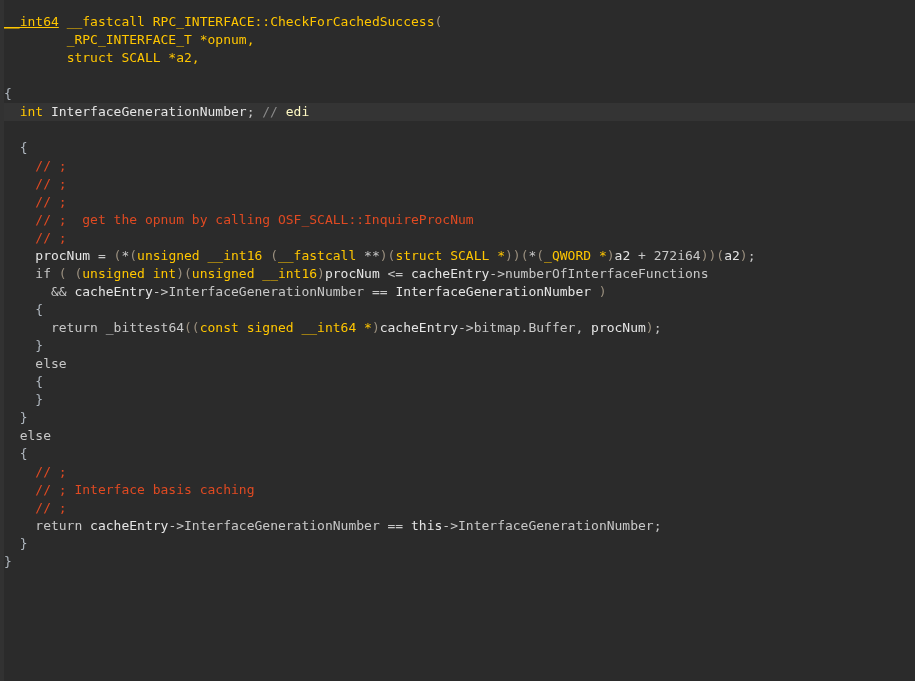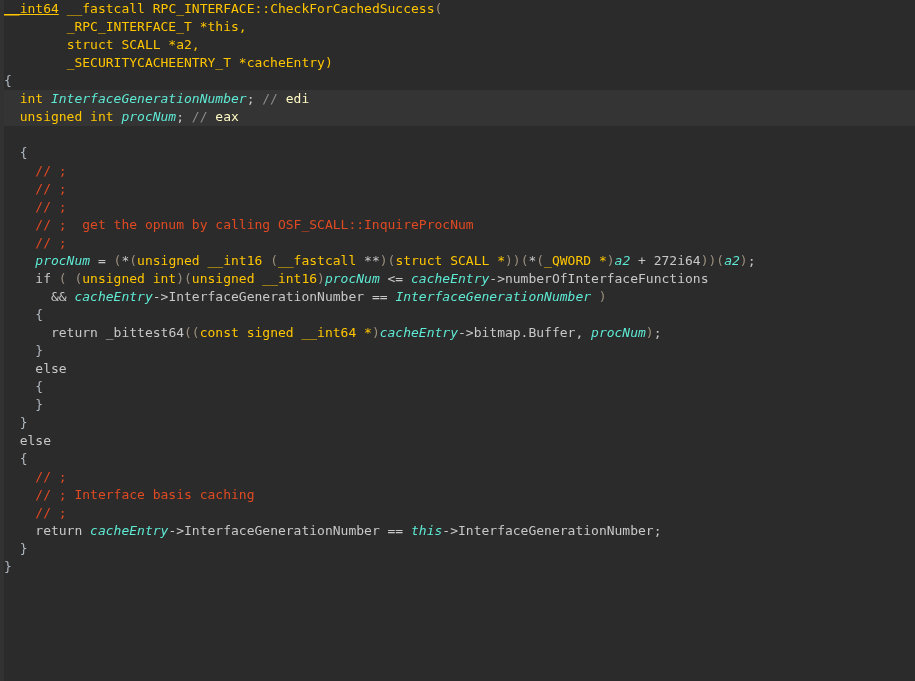--- a/index.html
+++ b/index.html
@@ -25,60 +25,59 @@
     left: 0; top: 0;
     width: 4px;
     height: 681px;
     background: #323232;
     z-index: 3;
   }
   #code {
     position: absolute;
     left: 0; top: 0;
     width: 915px;
-    padding-top: 0;
+    padding-top: 13px;
     z-index: 2;
   }
   .line {
     position: relative;
     height: 18px;
     line-height: 18px;
     white-space: pre;
     padding-left: 4px;
     color: #c8c8c8;
   }
   .line.hl {
     background: #343434;
   }
   
   .kw     { color: #ffc600; }  
   .fn     { color: #ffc600; }  
-  .var    { color: #5eead4; font-style: italic; }  
+  .var    { color: #e5e5e5; }  
   .cmt    { color: #e04a22; }  
   .slcmt  { color: #8b8b8b; }  
   .reg    { color: #fef9c3; }  
   .punct  { color: #9a8f7e; }  
   .txt    { color: #c8c8c8; }  
   .num    { color: #c8c8c8; }  
   .brace  { color: #b0b8c0; }  
   .ul     { text-decoration: underline; }
 </style>
 </head>
 <body>
 
 <div id="app">
   <div id="gutter"></div>
   <div id="code">
       <div class="line"><span class="kw ul">__int64</span><span class="txt"> </span><span class="kw">__fastcall</span><span class="txt"> </span><span class="fn">RPC_INTERFACE::CheckForCachedSuccess</span><span class="punct">(</span></div>
-      <div class="line"><span class="txt">        </span><span class="kw">_RPC_INTERFACE_T *this,</span></div>
+      <div class="line"><span class="txt">        </span><span class="kw">_RPC_INTERFACE_T *opnum,</span></div>
       <div class="line"><span class="txt">        </span><span class="kw">struct SCALL *a2,</span></div>
-      <div class="line"><span class="txt">        </span><span class="kw">_SECURITYCACHEENTRY_T *cacheEntry)</span></div>
+      <div class="line"><span class="txt">        </span></div>
       <div class="line"><span class="brace">{</span></div>
       <div class="line hl"><span class="txt">  </span><span class="kw">int</span><span class="txt"> </span><span class="var">InterfaceGenerationNumber</span><span class="txt">; </span><span class="slcmt">//</span><span class="txt"> </span><span class="reg">edi</span></div>
-      <div class="line hl"><span class="txt">  </span><span class="kw">unsigned int</span><span class="txt"> </span><span class="var">procNum</span><span class="txt">; </span><span class="slcmt">//</span><span class="txt"> </span><span class="reg">eax</span></div>
       <div class="line">&nbsp;</div>
       <div class="line"><span class="txt">  </span><span class="brace">{</span></div>
       <div class="line"><span class="txt">    </span><span class="cmt">// ;</span></div>
       <div class="line"><span class="txt">    </span><span class="cmt">// ;</span></div>
       <div class="line"><span class="txt">    </span><span class="cmt">// ;</span></div>
       <div class="line"><span class="txt">    </span><span class="cmt">// ;  get the opnum by calling OSF_SCALL::InquireProcNum</span></div>
       <div class="line"><span class="txt">    </span><span class="cmt">// ;</span></div>
       <div class="line"><span class="txt">    </span><span class="var">procNum</span><span class="txt"> = </span><span class="punct">(</span><span class="txt">*</span><span class="punct">(</span><span class="kw">unsigned __int16 </span><span class="punct">(</span><span class="kw">__fastcall</span><span class="txt"> **</span><span class="punct">)</span><span class="punct">(</span><span class="kw">struct SCALL *</span><span class="punct">))</span><span class="punct">(</span><span class="txt">*</span><span class="punct">(</span><span class="kw">_QWORD *</span><span class="punct">)</span><span class="var">a2</span><span class="txt"> + </span><span class="num">272i64</span><span class="punct">))</span><span class="punct">(</span><span class="var">a2</span><span class="punct">)</span><span class="txt">;</span></div>
       <div class="line"><span class="txt">    </span><span class="txt">if </span><span class="punct">( </span><span class="punct">(</span><span class="kw">unsigned int</span><span class="punct">)</span><span class="punct">(</span><span class="kw">unsigned __int16</span><span class="punct">)</span><span class="var">procNum</span><span class="txt"> &lt;= </span><span class="var">cacheEntry</span><span class="txt">-&gt;numberOfInterfaceFunctions</span></div>
       <div class="line"><span class="txt">      &amp;&amp; </span><span class="var">cacheEntry</span><span class="txt">-&gt;InterfaceGenerationNumber</span><span class="txt"> == </span><span class="var">InterfaceGenerationNumber</span><span class="punct"> )</span></div>

